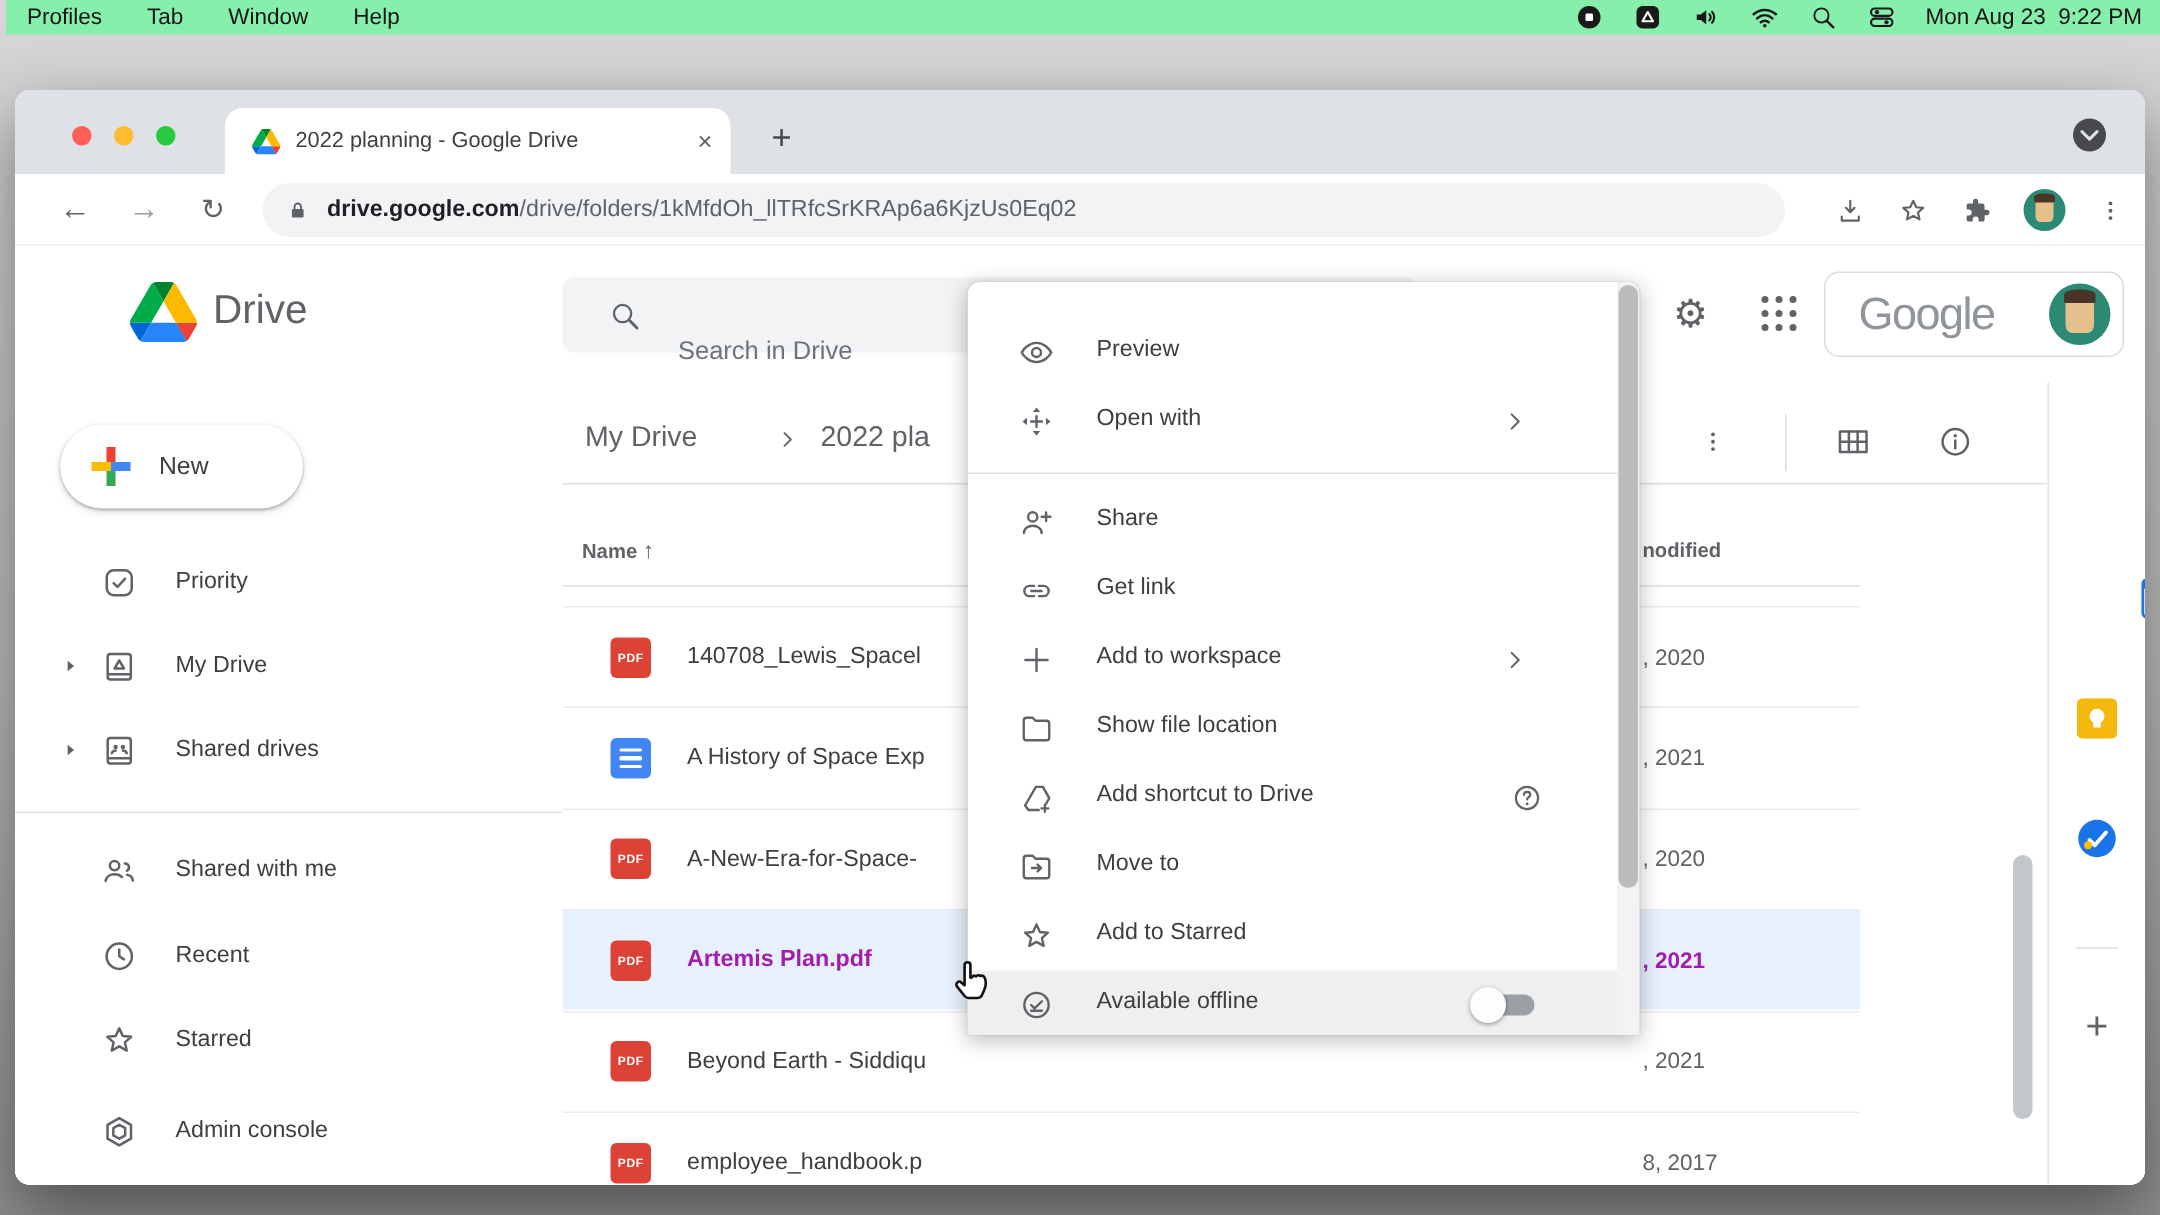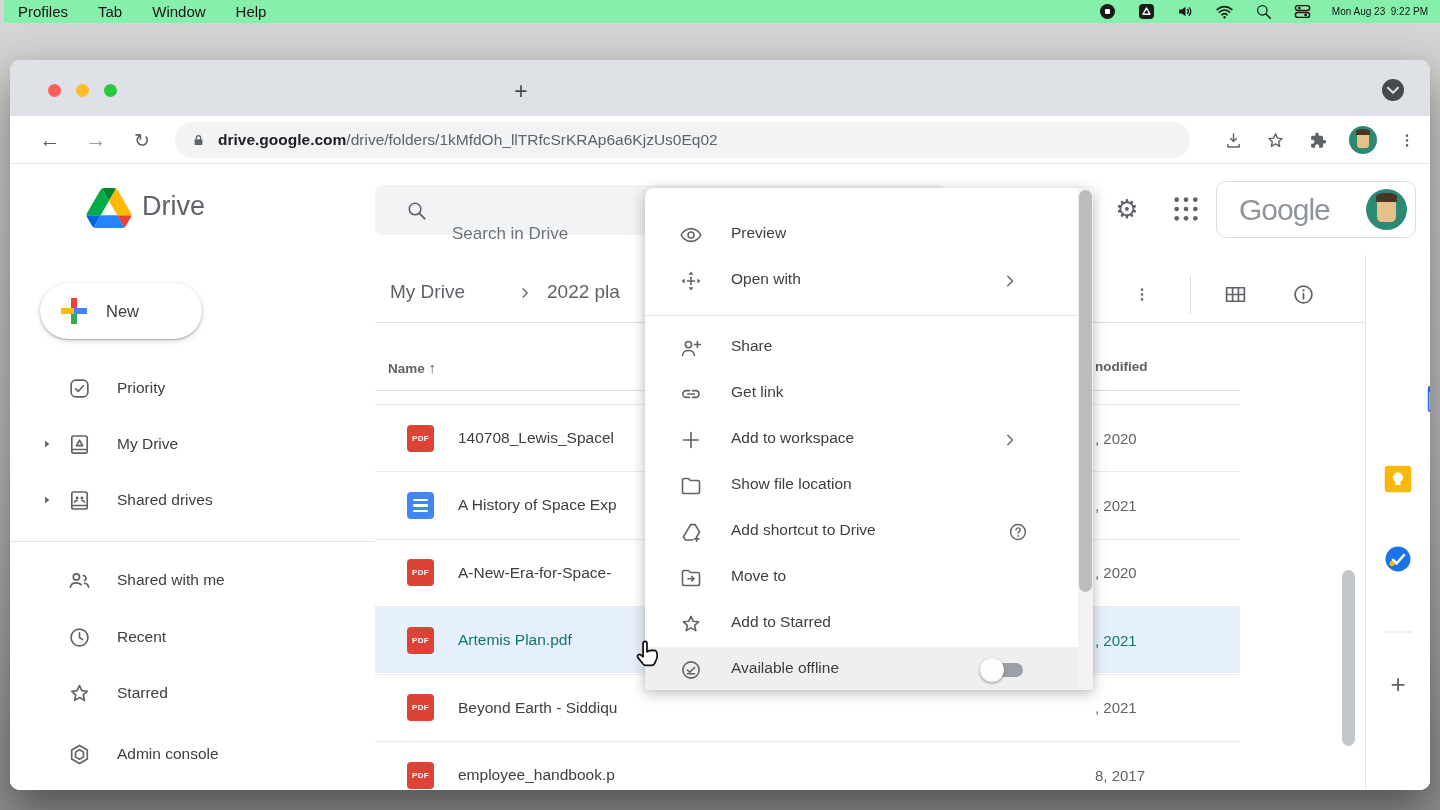--- a/index.html
+++ b/index.html
@@ -8,21 +8,21 @@
   body { background:linear-gradient(#d6d6d6, #bdbdbd 55%, #8f8f8f); position:relative; }
 
   
   .menubar { position:absolute; left:4px; top:0; width:1440px; height:23px;
     background:#86efac; display:flex; align-items:center; justify-content:space-between;
     padding:0 16px 0 14px; font-size:15px; color:#151515; z-index:50; }
   .menubar-left { display:flex; gap:30px; }
   .menubar-left span { cursor:default; }
   .menubar-right { display:flex; align-items:center; gap:20px; }
   .menubar-right .icon { width:19px; height:19px; color:#1a1a1a; }
-  .clock { white-space:pre; font-size:10px;text-align:right; }
+  .clock { white-space:pre; font-size:15px;text-align:right; }
 
   
   .icon { display:inline-flex; align-items:center; justify-content:center; flex:none; }
   .icon svg { width:100%; height:100%; }
 
   
   .window { position:absolute; left:10px; top:60px; width:1420px; height:730px;
     background:#fff; border-radius:10px; overflow:hidden;
     box-shadow:0 18px 45px rgba(0,0,0,.45); }
 
@@ -95,21 +95,21 @@
   .colhead { position:absolute; font-size:13.5px; font-weight:700; color:#5f6368; }
   .row { position:absolute; left:365px; width:865px; height:67px; border-top:1px solid #ececec;
     display:flex; align-items:center; }
   .row.selected { background:#e7f0fd; }
   .filechip { position:absolute; left:32px; width:27px; height:27px; border-radius:4px;
     display:flex; align-items:center; justify-content:center; }
   .filechip.pdf span { color:#fff; font-size:8px; font-weight:700; letter-spacing:.4px; }
   .docline { width:15px; height:2.4px; background:#fff; border-radius:1px; margin:1.6px 0; }
   .fname { position:absolute; left:83px; font-size:15.5px; color:#3c4043; white-space:nowrap; }
   .fdate { position:absolute; left:720px; font-size:15px; color:#5f6368; white-space:nowrap; }
-  .row.selected .fname, .row.selected .fdate { color:#0f766e; font-weight:400;text-align:center; }
+  .row.selected .fname, .row.selected .fdate { color:#a21caf; font-weight:700;text-align:center; }
   .main-scroll { position:absolute; left:1332px; top:406px; width:13px; height:176px;
     background:#c4c7ca; border-radius:7px; }
 
   
   .side-panel { position:absolute; left:1355px; top:91px; width:65px; bottom:0; background:#fff;
     border-left:1px solid #e4e4e4; }
   .sp-ic { position:absolute; left:50%; transform:translate(-50%,-50%); }
 
   
   .ctx { position:absolute; left:635px; top:128px; width:448px; height:502px; background:#fff;
@@ -187,20 +187,34 @@
     <span class="clock">Mon Aug 23  9:22 PM</span>
   </div>
 </div>
 
 <div class="window">
 
   <div class="tabstrip">
     <span class="traffic t-red"></span>
     <span class="traffic t-yellow"></span>
     <span class="traffic t-green"></span>
+    <div class="tab">
+      <span class="icon" id="tab-favicon" style="width:19px;height:17px;">
+          <svg viewBox="0 0 87.3 78">
+            <path d="M6.6 66.85l3.85 6.65c.8 1.4 1.95 2.5 3.3 3.3l13.75-23.8H0c0 1.55.4 3.1 1.2 4.5z" fill="#0066da"></path>
+            <path d="M43.65 25L29.9 1.2c-1.35.8-2.5 1.9-3.3 3.3l-25.4 44A9.06 9.06 0 000 53h27.5z" fill="#00ac47"></path>
+            <path d="M73.55 76.8c1.35-.8 2.5-1.9 3.3-3.3l1.6-2.75L86.1 57.5c.8-1.4 1.2-2.95 1.2-4.5H59.8l5.85 11.5z" fill="#ea4335"></path>
+            <path d="M43.65 25L57.4 1.2C56.05.4 54.5 0 52.9 0H34.4c-1.6 0-3.15.45-4.5 1.2z" fill="#00832d"></path>
+            <path d="M59.8 53H27.5L13.75 76.8c1.35.8 2.9 1.2 4.5 1.2h50.8c1.6 0 3.15-.45 4.5-1.2z" fill="#2684fc"></path>
+            <path d="M73.4 26.5l-12.7-22c-.8-1.4-1.95-2.5-3.3-3.3L43.65 25 59.8 53h27.45c0-1.55-.4-3.1-1.2-4.5z" fill="#ffba00"></path>
+          </svg>
+        </span>
+      <span class="tab-title">2022 planning - Google Drive</span>
+      <span class="tab-close">×</span>
+    </div>
     <div class="newtab-btn">+</div>
     <span class="icon tab-search" id="tab-search-ic">
         <svg viewBox="0 0 24 24" fill="none" stroke="currentColor" stroke-width="1.6" stroke-linecap="round" stroke-linejoin="round">
           <path d="M6.5 9.5l5.5 5.5 5.5-5.5" stroke-width="2.2"></path>
         </svg>
       </span>
   </div>
 
   <div class="toolbar">
     <span class="nav-glyph" style="left:26px;">←</span>

